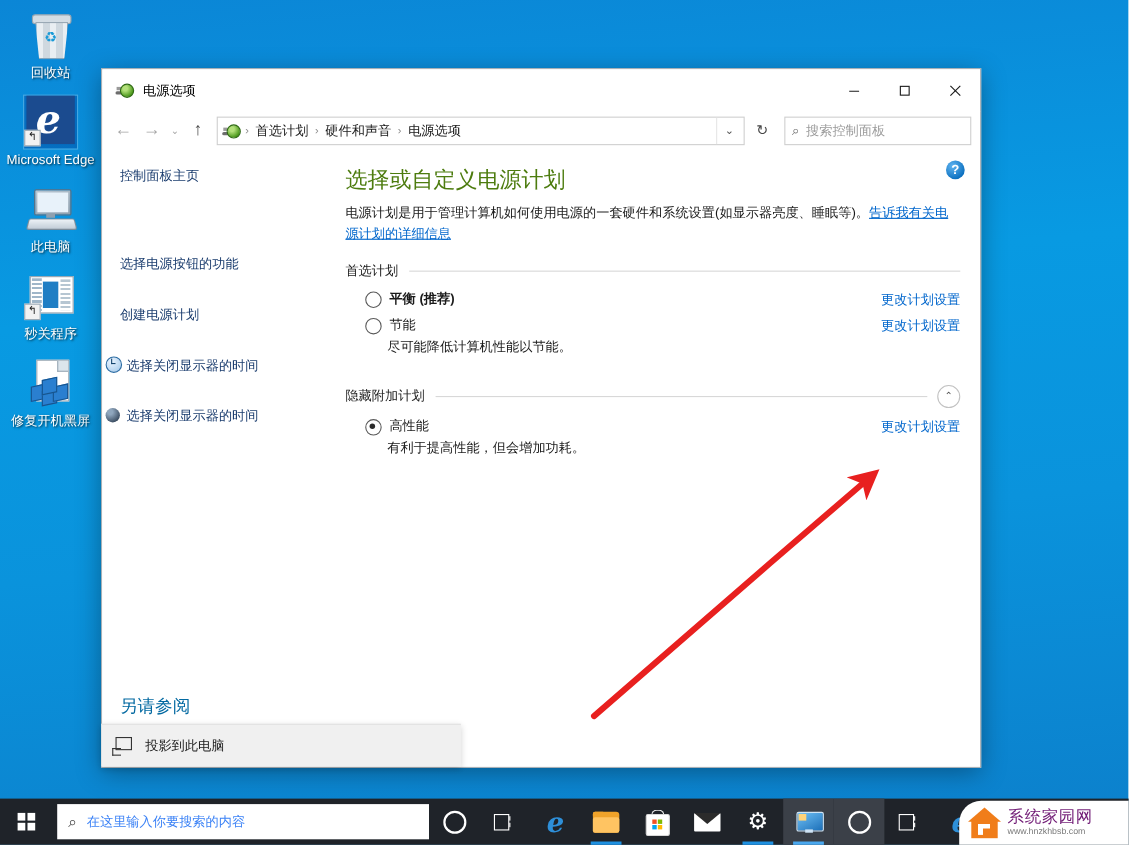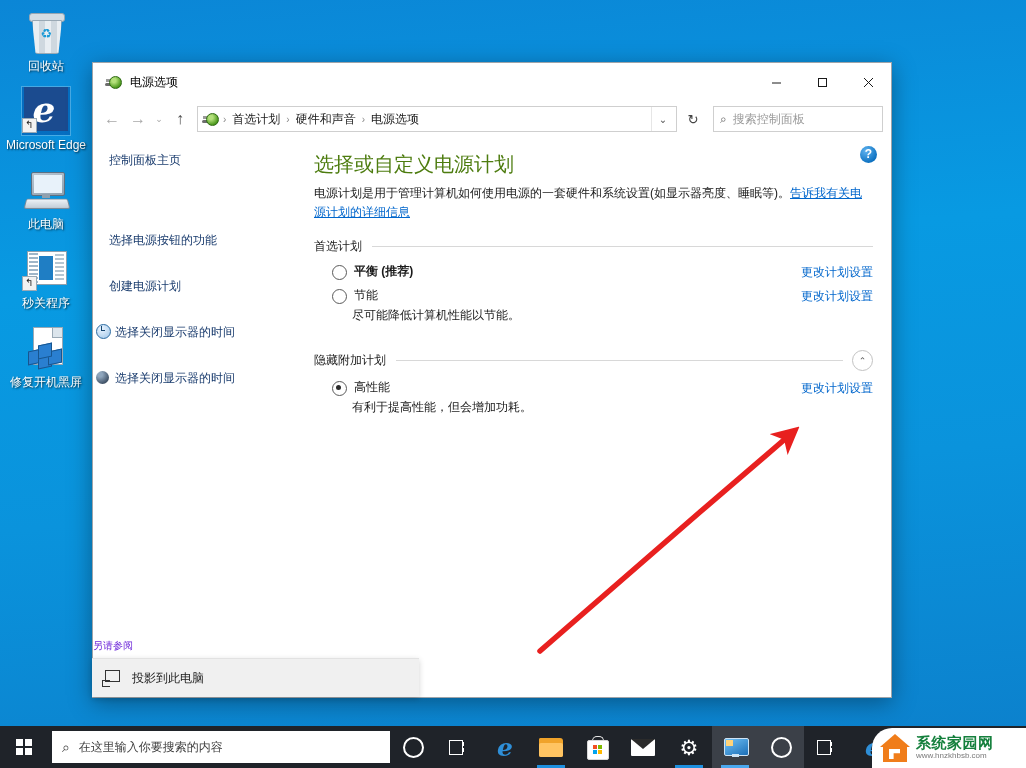--- a/index.html
+++ b/index.html
@@ -211,22 +211,22 @@
     cursor:default;
     display:flex; align-items:flex-start;
   }
   .nav-link .nl-ico { width:16px; height:16px; margin-left:-14px; margin-right:4px; flex:0 0 16px; position:relative;}
   .nav-gap { height:12px; }
   .seealso {
     margin-top:auto;
     padding:0 0 16px 0;
   }
   .seealso-title {
-    font-size:10px; color:#6d28d9;
-    padding:4px 8px 4px 0;
+    font-size:16px; color:#0369a1;
+    padding:4px 8px 4px 16px;
   }
 
   .clock-ico { position:absolute; left:1px; top:1px; width:13px;height:13px;border-radius:50%;
     background:radial-gradient(circle at 35% 30%, #eaf4ff, #9fc6e8);
     border:1px solid #2c6ca3;}
   .clock-hand { position:absolute; left:6px; top:3px; width:1px; height:5px; background:#14456f;}
   .clock-hand2 { position:absolute; left:6px; top:7px; width:4px; height:1px; background:#14456f;}
   .moon-ico { position:absolute; left:1px; top:2px; width:13px;height:13px;border-radius:50%;
     background:radial-gradient(circle at 32% 28%, #8fa6bd 0 18%, #44566b 70%, #1e2a38 100%);}
 
@@ -357,21 +357,21 @@
   .win-logo i:nth-child(4){left:9px;top:9px;}
 
   .tb-search {
     width:318px; height:32px; margin-left:4px;
     background:#ffffff;
     display:flex; align-items:center;
     padding:0 10px;
     cursor:text;
   }
   .tb-search .ts-ico { color:#4a4a4a; font-size:14px; margin-right:9px; }
-  .tb-search .ts-ph { font-size:12px; color:#404040; }
+  .tb-search .ts-ph { font-size:12px; color:#3b82f6; }
 
   .tb-icons { display:flex; align-items:center; height:42px; }
   .tb-item {
     width:46px; height:42px;
     display:flex; align-items:center; justify-content:center;
     position:relative; cursor:default;
   }
   .tb-item.active { background:#3b4048; }
   .tb-item.running::after {
     content:''; position:absolute; left:9px; right:9px; bottom:0; height:3px;
@@ -437,21 +437,21 @@
   }
   .wm-body {
     position:absolute; left:3px; top:12px; width:24px; height:16px; background:#f07d1a;
   }
   .wm-arrow {
     position:absolute; left:9px; top:15px; width:11px; height:10px;
     background:#ffffff;
     clip-path: polygon(100% 0,100% 42%,42% 42%,42% 100%,0 100%,0 0);
   }
   .wm-text { display:flex; flex-direction:column; justify-content:center; }
-  .wm-title { font-size:15px; font-weight:bold; color:#15803d; line-height:16px; letter-spacing:0.5px;}
+  .wm-title { font-size:15px; font-weight:normal; color:#701a75; line-height:16px; letter-spacing:0.5px;}
   .wm-url { font-size:8px; color:#7a7a7a; line-height:10px; }
 </style>
 </head>
 <body>
 
 <div id="screen">
 
   <div id="desktop-icons">
 
     <div class="desktop-icon">

